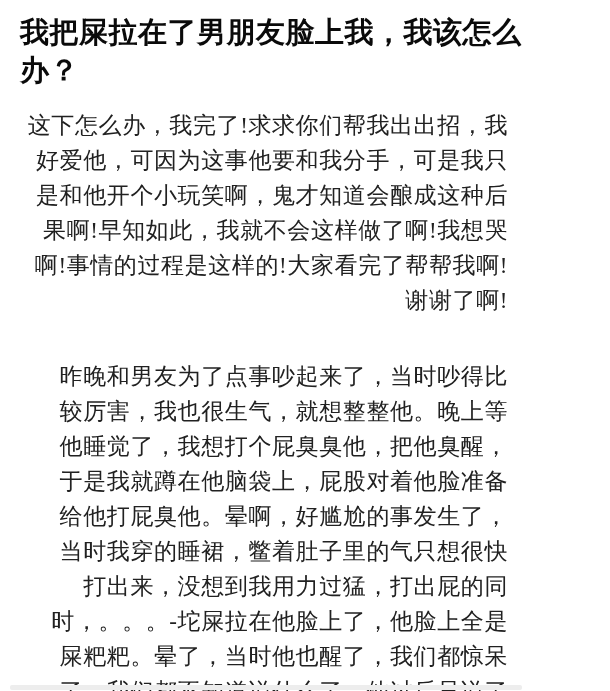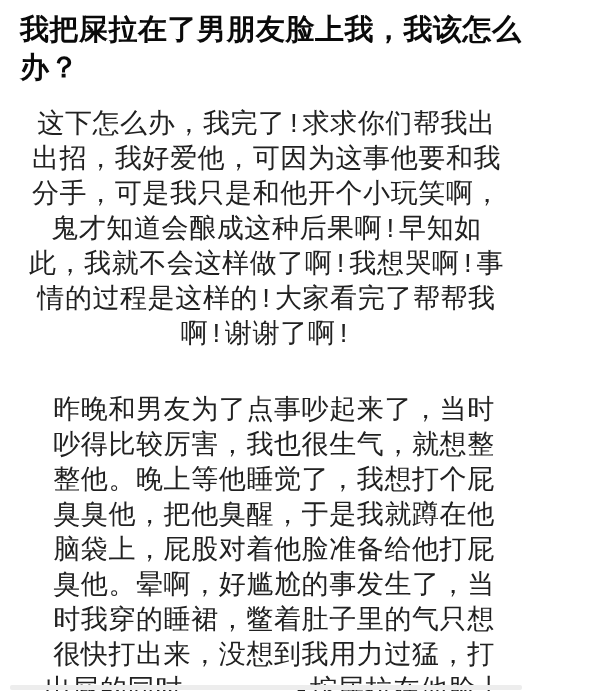--- a/index.html
+++ b/index.html
@@ -5,40 +5,40 @@
   html, body {
     margin: 0;
     padding: 0;
   }
   .page {
     position: relative;
     width: 548px;
     height: 691px;
     background: var(--background, #ffffff);
     overflow: hidden;
-    font-family: Liberation Mono, monospace;
+    font-family: Liberation Serif, serif;
     box-sizing: border-box;
   }
   .title {
     margin: 0;
     padding: 13px 18px 0 20px;
     font-size: 29px;
     line-height: 38px;
     font-weight: 700;
     color: var(--title_text, #0a0a0a);
     letter-spacing: 0.5px;
   }
   .para {
     margin: 0;
     padding: 0 40px 0 25px;
-    font-size: 27px;
+    font-size: 23px;
     line-height: 35px;
     letter-spacing: 0.6px;
     color: var(--body_text, #212121);
-    text-align: center;
+    text-align: right;
     word-break: break-all;
   }
   .para-1 {
     margin-top: 19px;
   }
   .para-2 {
     margin-top: 41px;
     margin-left: 15px;
   }
   .bottom-strip {

